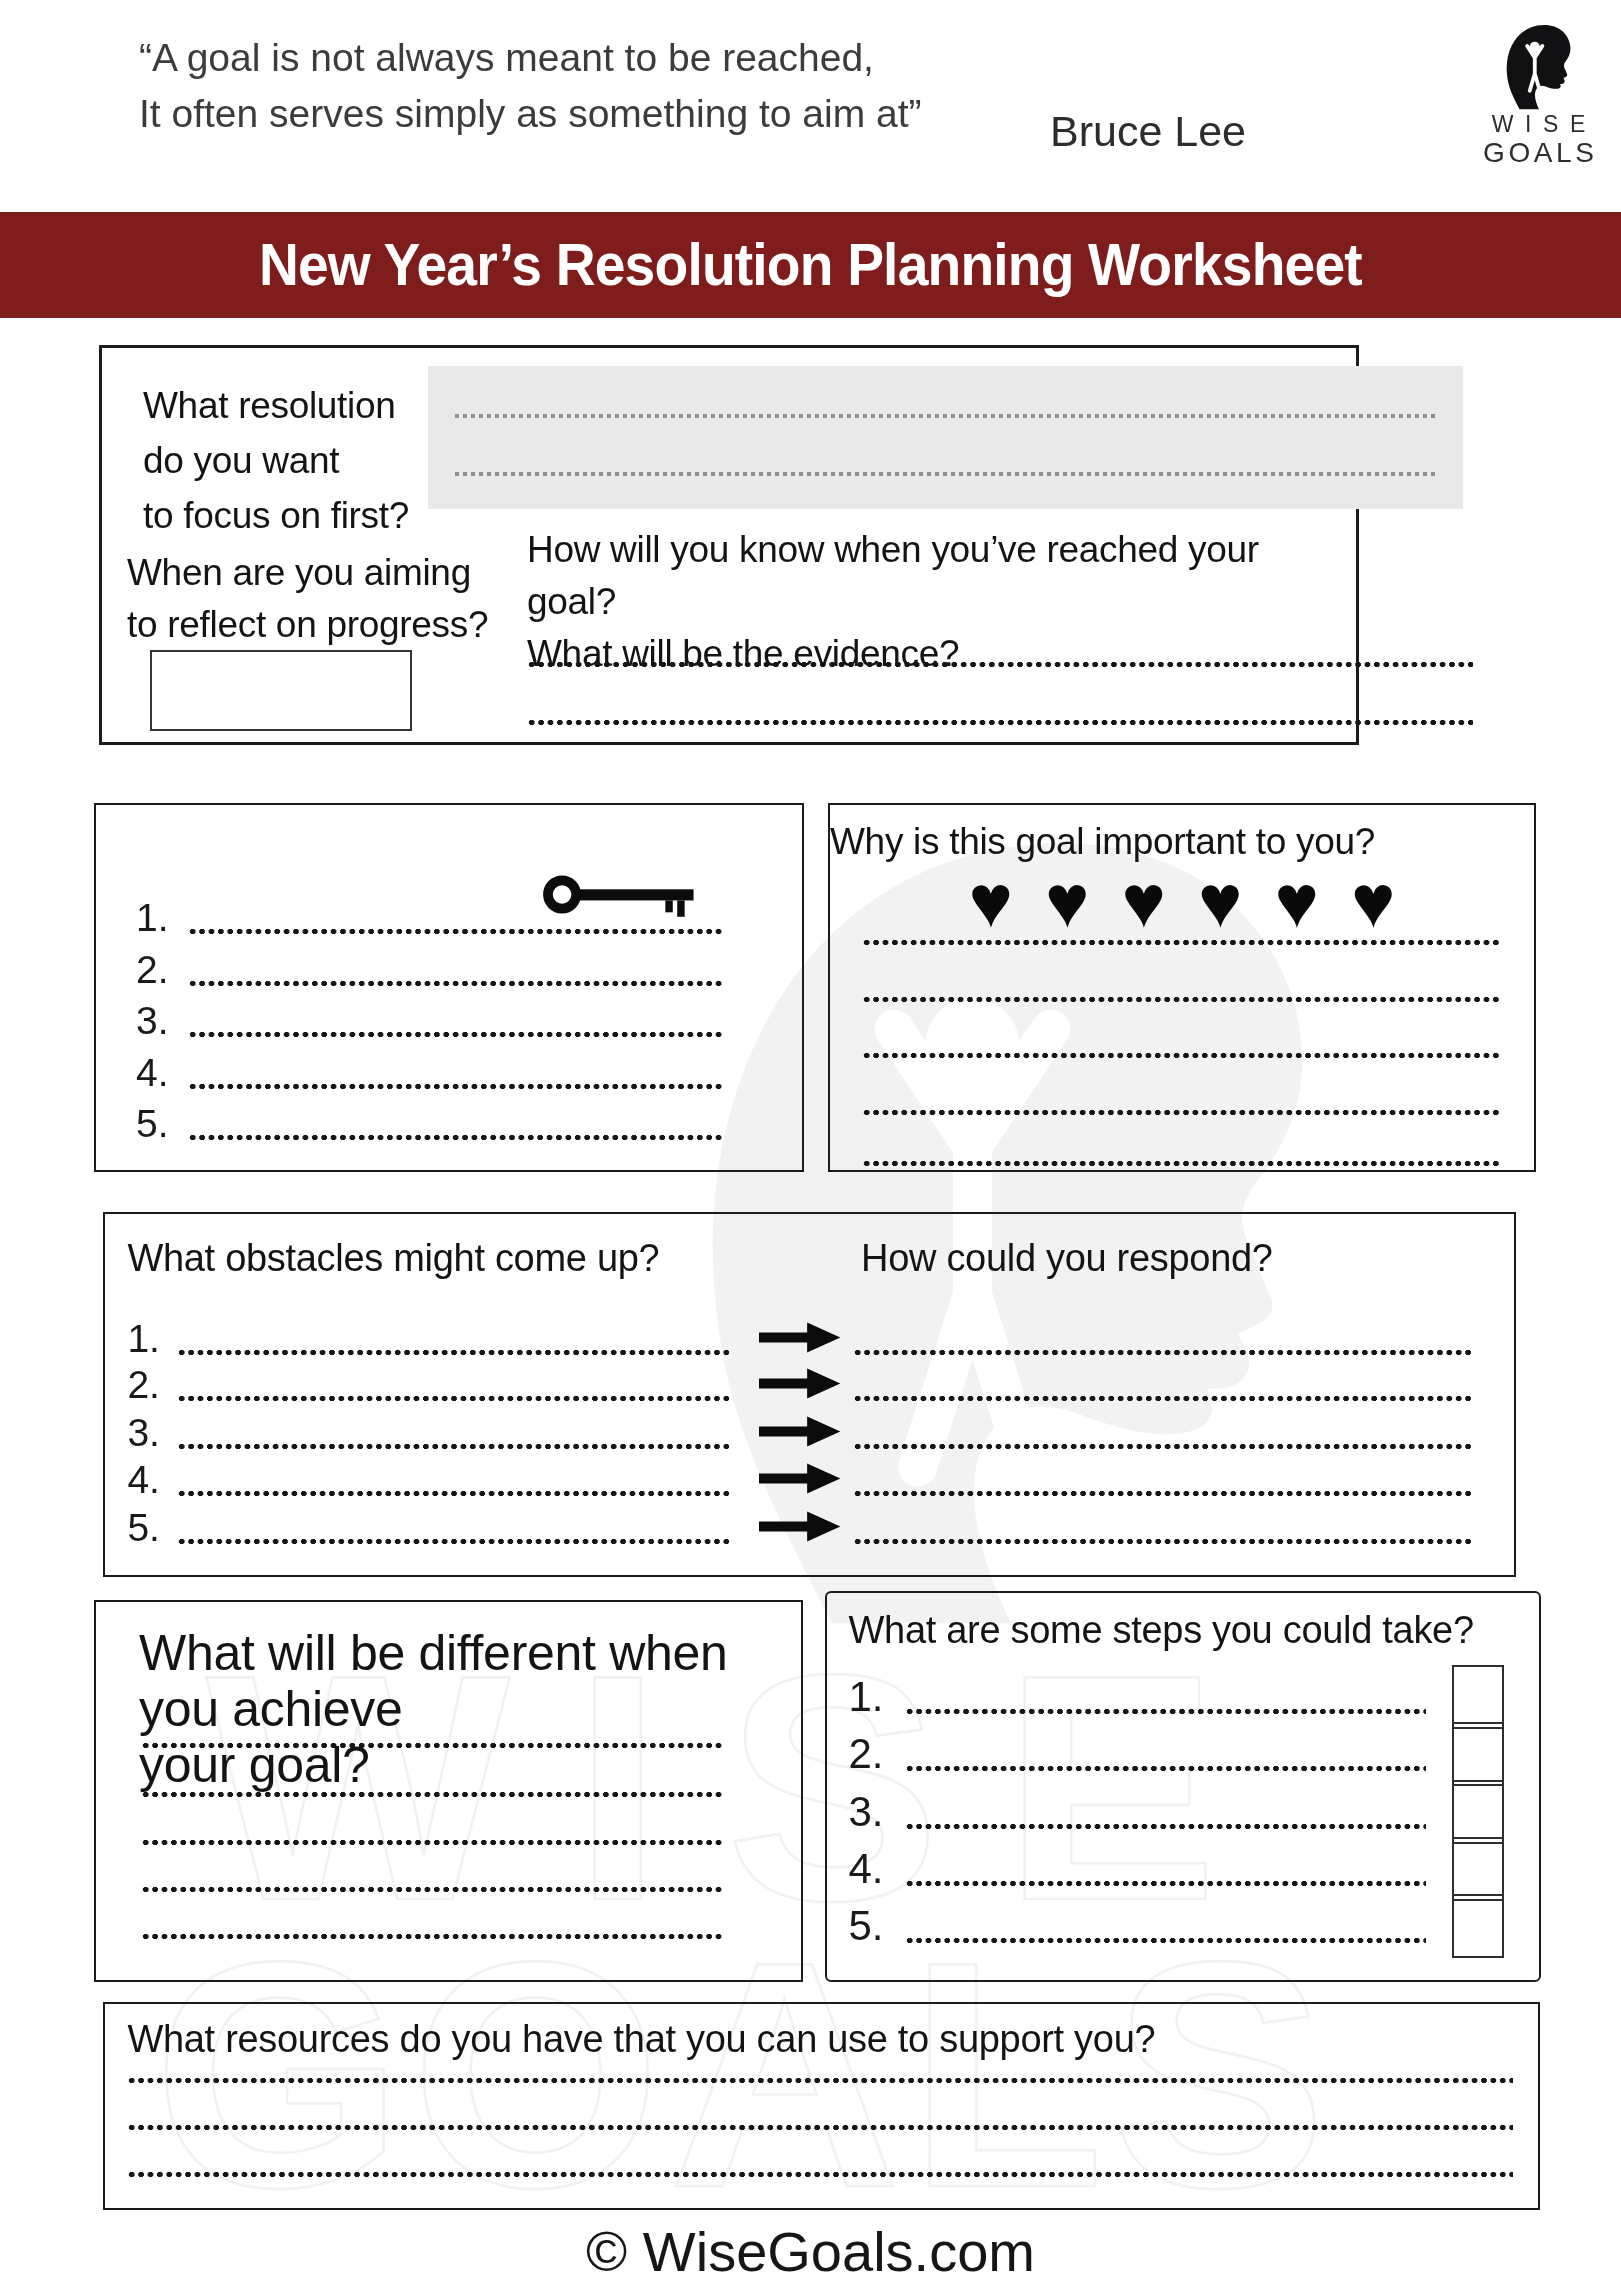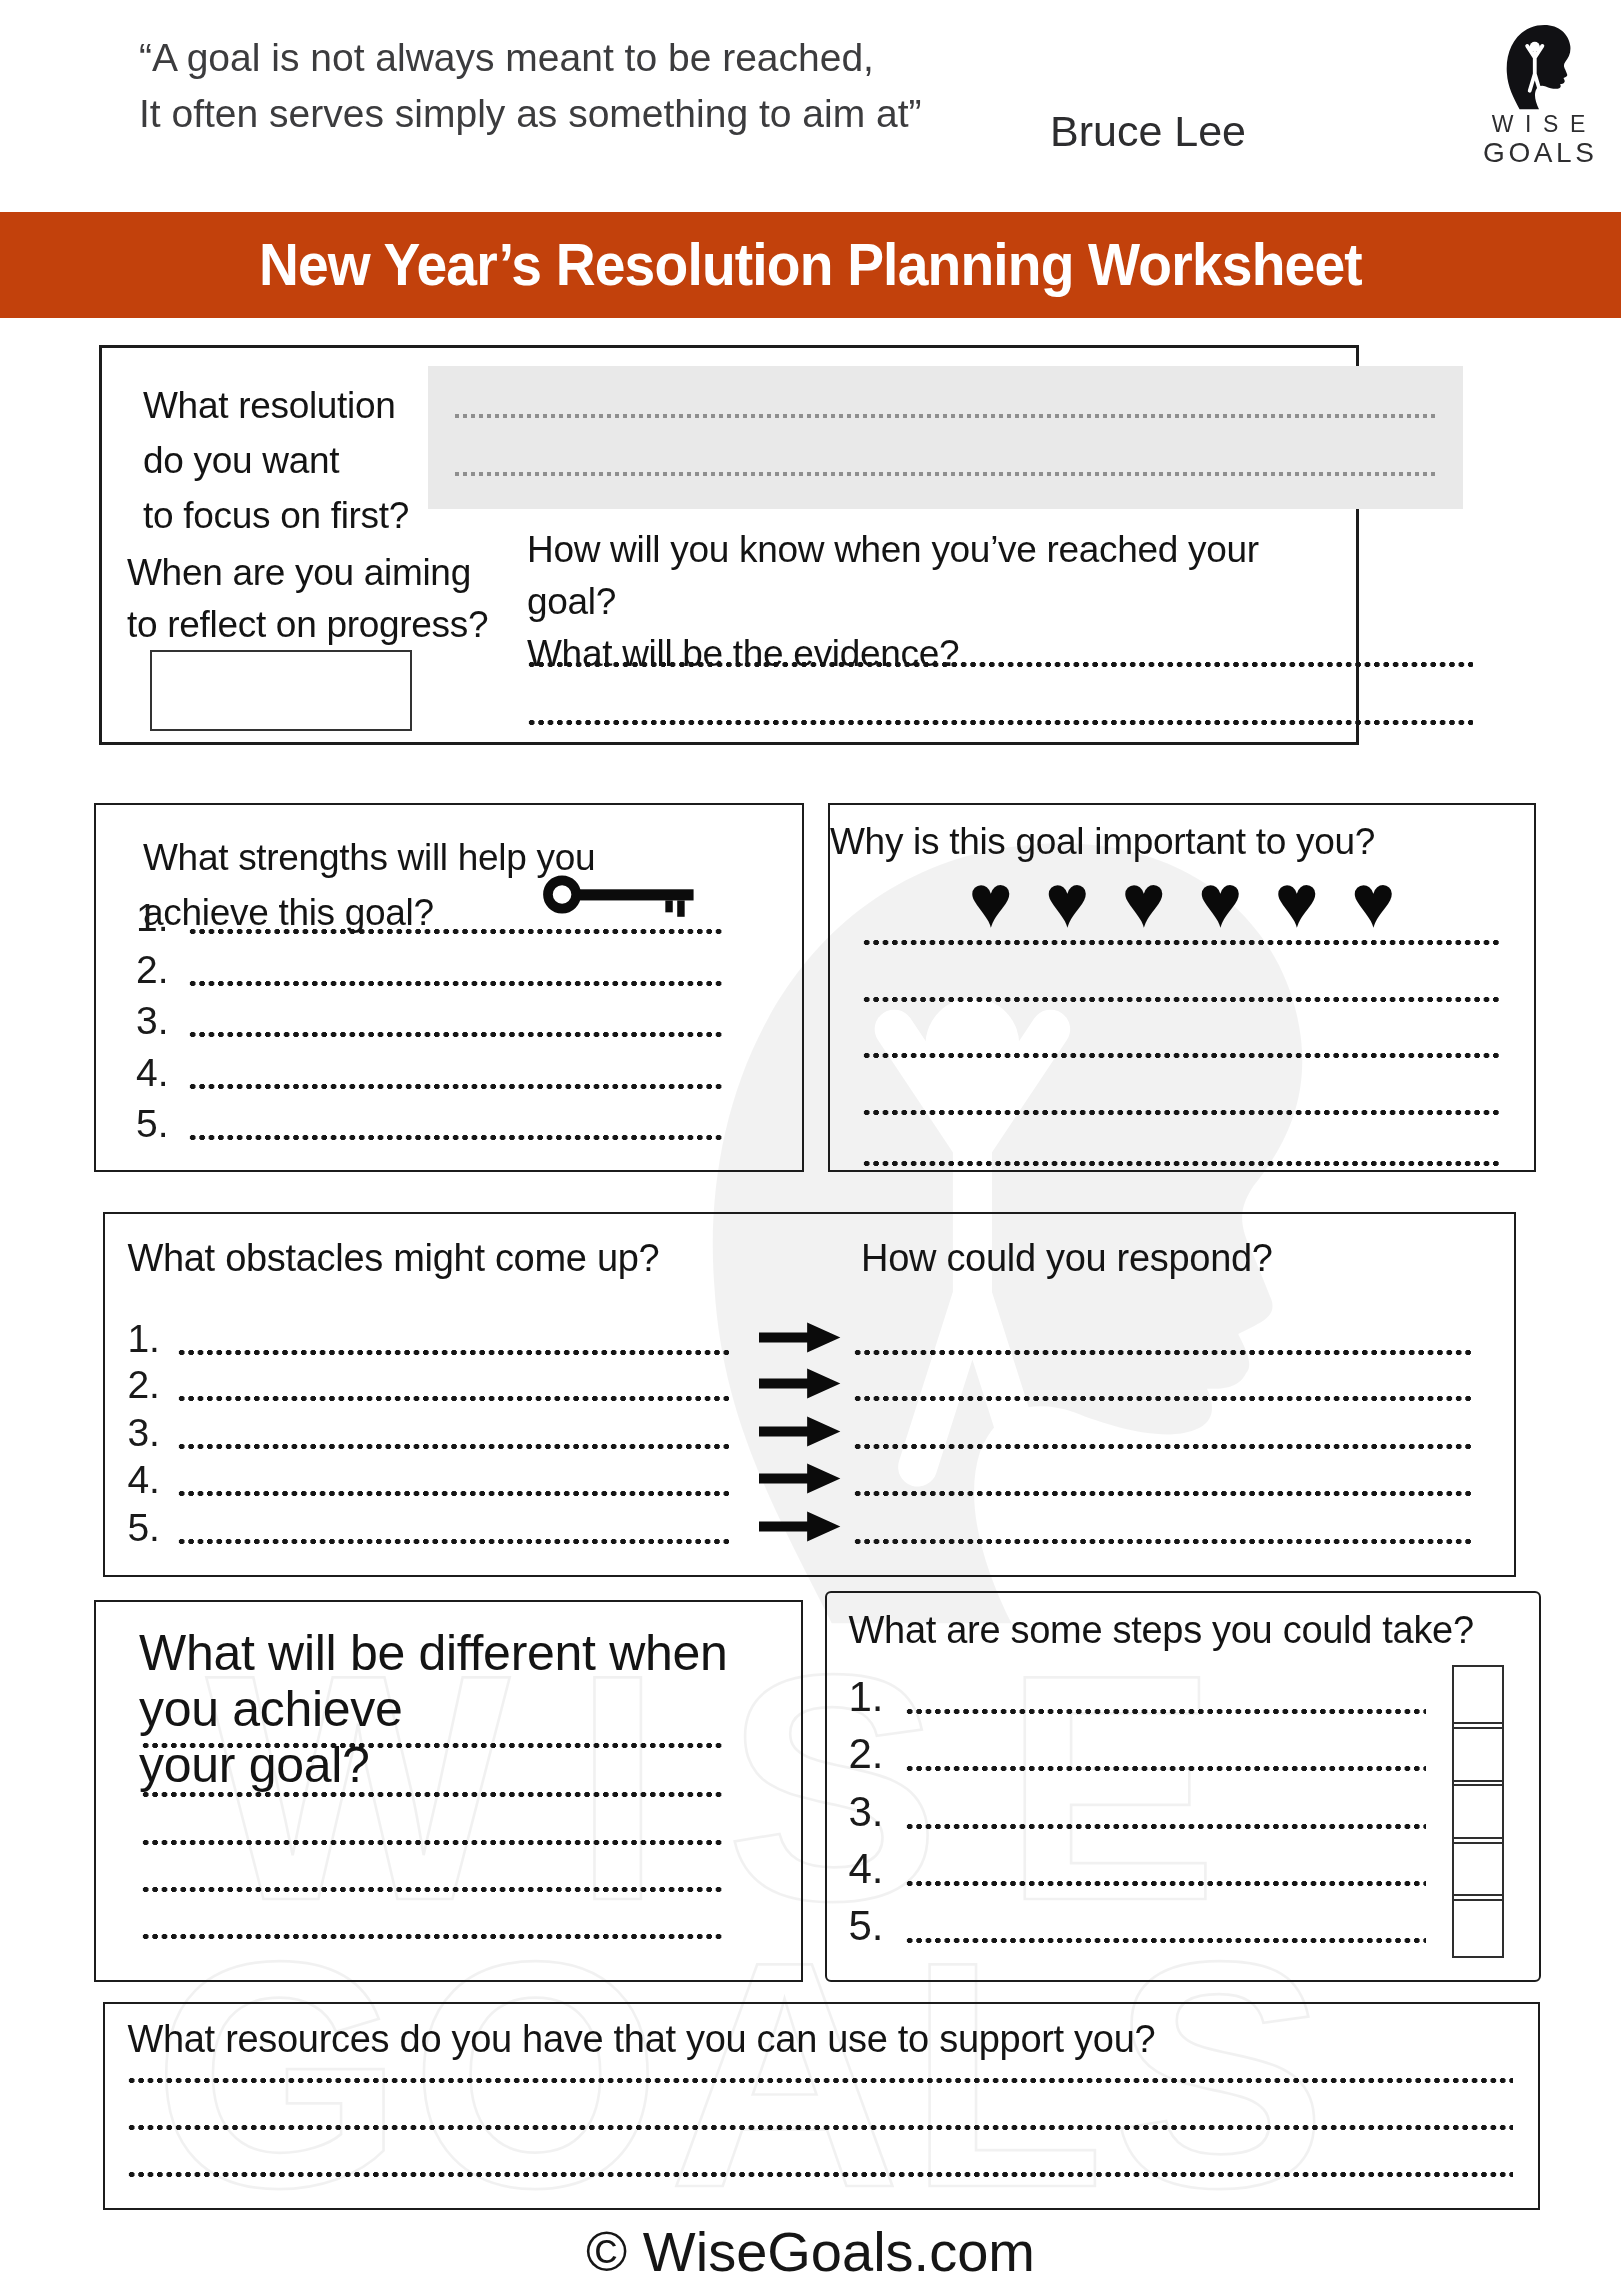--- a/index.html
+++ b/index.html
@@ -17,21 +17,21 @@
   .wm-wise{top:1603px;letter-spacing:63px;}
   .wm-goals{top:1890px;letter-spacing:7.2px;}
   
   .quote{position:absolute;left:139px;top:30px;font-size:39px;line-height:56px;color:#3c3c3e;z-index:2;}
   .attribution{position:absolute;left:1050px;top:107px;font-size:43px;color:#2d2d2f;z-index:2;}
   .logo{position:absolute;left:1476px;top:18px;width:125px;text-align:center;z-index:2;color:#2e2e30;}
   .logo-head{width:90px;height:93px;display:block;margin:0 auto;}
   .logo-wise{font-size:23px;letter-spacing:11.6px;padding-left:11.6px;line-height:27px;}
   .logo-goals{font-size:28px;letter-spacing:3.6px;padding-left:3.6px;line-height:30px;}
   
-  .banner{position:absolute;left:0;top:212px;width:1621px;height:106px;background:#c2410c;text-align:center;z-index:2;}
+  .banner{position:absolute;left:0;top:212px;width:1621px;height:106px;background:#7f1d1d;text-align:center;z-index:2;}
   .banner-title{
     display:inline-block;transform:scaleX(.92);transform-origin:center;
     font-size:60px;font-weight:bold;letter-spacing:-0.9px;color:#ffffff;line-height:106px;white-space:nowrap;
   }
   
   .box{position:absolute;border:2.7px solid #1c1c1c;background:transparent;box-sizing:border-box;z-index:1;}
   .q{position:absolute;font-size:37px;letter-spacing:-0.3px;color:#141414;}
   .lh60 div{line-height:55px;}
   .lh58 div{line-height:52px;}
   .answer-area{position:absolute;background:#e9e9e9;}
@@ -115,24 +115,20 @@
     <div class="reflect-box" style="left:48px;top:302px;width:262px;height:81px;"></div>
     <div class="q lh58" style="left:425px;top:176px;">
       <div>How will you know when you’ve reached your goal?</div>
       <div>What will be the evidence?</div>
     </div>
     <div class="dotline absline" style="left:425px;width:946px;top:313px;"></div>
     <div class="dotline absline" style="left:425px;width:946px;top:371px;"></div>
   </section>
 
   <section class="box" style="left:94px;top:803px;width:710px;height:369px;">
-    <div class="q lh60" style="left:47px;top:25px;">
-      <div>What strengths will help you</div>
-      <div>achieve this goal?</div>
-    </div>
     <svg style="position:absolute;left:446px;top:66px;width:159px;height:47px;" viewBox="0 0 214 62" aria-hidden="true">
       <circle cx="27" cy="31" r="19" fill="none" stroke="#0c0c0c" stroke-width="13"></circle>
       <rect x="44" y="24" width="160" height="15" fill="#0c0c0c"></rect>
       <rect x="166" y="39" width="10" height="16" fill="#0c0c0c"></rect>
       <rect x="182" y="39" width="10" height="22" fill="#0c0c0c"></rect>
     </svg>
     <div class="numrow" style="left:40px;top:85px;width:589px;">
       <span class="num">1.</span>
         <div class="dotline"></div>
     </div>

